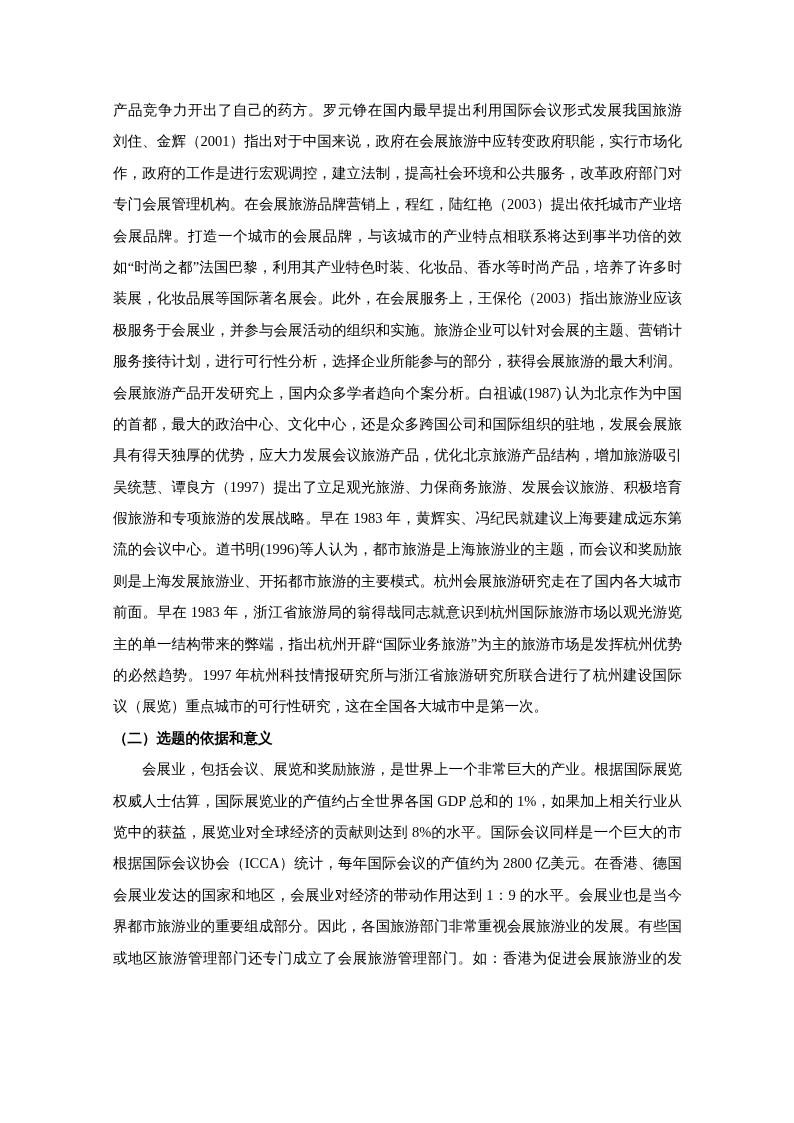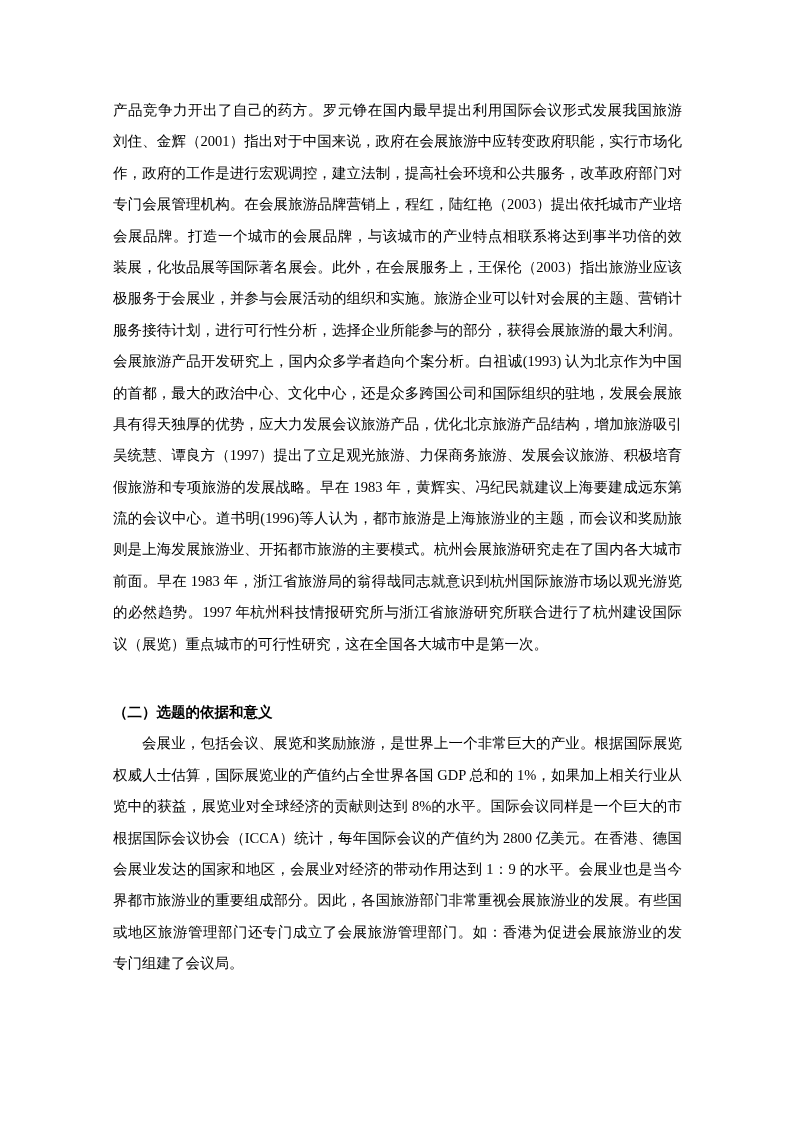--- a/index.html
+++ b/index.html
@@ -32,56 +32,56 @@
     overflow: hidden;
   }
   .line.para-end {
     text-align-last: left;
     font-family: Liberation Serif, serif;
   }
   .line.heading {
     font-weight: bold;
     text-align-last: left;
     font-family: "Liberation Sans", "DejaVu Sans", sans-serif;
-    margin-top: 37px;
   }
   .line.indent {
     text-indent: 2em;
   }
 </style>
 </head>
 <body>
 
 <div class="page">
   <div class="textblock">
 
     <div class="line">产品竞争力开出了自己的药方。罗元铮在国内最早提出利用国际会议形式发展我国旅游业。</div>
     <div class="line">刘住、金辉（2001）指出对于中国来说，政府在会展旅游中应转变政府职能，实行市场化运</div>
     <div class="line">作，政府的工作是进行宏观调控，建立法制，提高社会环境和公共服务，改革政府部门对会</div>
     <div class="line">专门会展管理机构。在会展旅游品牌营销上，程红，陆红艳（2003）提出依托城市产业培育</div>
     <div class="line">会展品牌。打造一个城市的会展品牌，与该城市的产业特点相联系将达到事半功倍的效果。</div>
+    <div class="line">如“时尚之都”法国巴黎，利用其产业特色时装、化妆品、香水等时尚产品，培养了许多时</div>
     <div class="line">装展，化妆品展等国际著名展会。此外，在会展服务上，王保伦（2003）指出旅游业应该积</div>
     <div class="line">极服务于会展业，并参与会展活动的组织和实施。旅游企业可以针对会展的主题、营销计划、</div>
     <div class="line">服务接待计划，进行可行性分析，选择企业所能参与的部分，获得会展旅游的最大利润。对</div>
-    <div class="line">会展旅游产品开发研究上，国内众多学者趋向个案分析。白祖诚(1993) 认为北京作为中国</div>
+    <div class="line">会展旅游产品开发研究上，国内众多学者趋向个案分析。白祖诚(1987) 认为北京作为中国</div>
     <div class="line">的首都，最大的政治中心、文化中心，还是众多跨国公司和国际组织的驻地，发展会展旅游</div>
     <div class="line">具有得天独厚的优势，应大力发展会议旅游产品，优化北京旅游产品结构，增加旅游吸引力。</div>
     <div class="line">吴统慧、谭良方（1997）提出了立足观光旅游、力保商务旅游、发展会议旅游、积极培育度</div>
     <div class="line">假旅游和专项旅游的发展战略。早在 1983 年，黄辉实、冯纪民就建议上海要建成远东第一</div>
     <div class="line">流的会议中心。道书明(1996)等人认为，都市旅游是上海旅游业的主题，而会议和奖励旅游</div>
     <div class="line">则是上海发展旅游业、开拓都市旅游的主要模式。杭州会展旅游研究走在了国内各大城市的</div>
     <div class="line">前面。早在 1983 年，浙江省旅游局的翁得哉同志就意识到杭州国际旅游市场以观光游览为</div>
+    <div class="line">主的单一结构带来的弊端，指出杭州开辟“国际业务旅游”为主的旅游市场是发挥杭州优势</div>
     <div class="line">的必然趋势。1997 年杭州科技情报研究所与浙江省旅游研究所联合进行了杭州建设国际会</div>
     <div class="line para-end">议（展览）重点城市的可行性研究，这在全国各大城市中是第一次。</div>
 
     <div class="line heading">（二）选题的依据和意义</div>
 
     <div class="line indent">会展业，包括会议、展览和奖励旅游，是世界上一个非常巨大的产业。根据国际展览业</div>
     <div class="line">权威人士估算，国际展览业的产值约占全世界各国 GDP 总和的 1%，如果加上相关行业从展</div>
     <div class="line">览中的获益，展览业对全球经济的贡献则达到 8%的水平。国际会议同样是一个巨大的市场，</div>
     <div class="line">根据国际会议协会（ICCA）统计，每年国际会议的产值约为 2800 亿美元。在香港、德国等</div>
     <div class="line">会展业发达的国家和地区，会展业对经济的带动作用达到 1：9 的水平。会展业也是当今世</div>
     <div class="line">界都市旅游业的重要组成部分。因此，各国旅游部门非常重视会展旅游业的发展。有些国家</div>
     <div class="line">或地区旅游管理部门还专门成立了会展旅游管理部门。如：香港为促进会展旅游业的发展，</div>
-    <div class="line para-end">专门组建了会议局。</div>
 
   </div>
 </div>
 
 </body></html>

